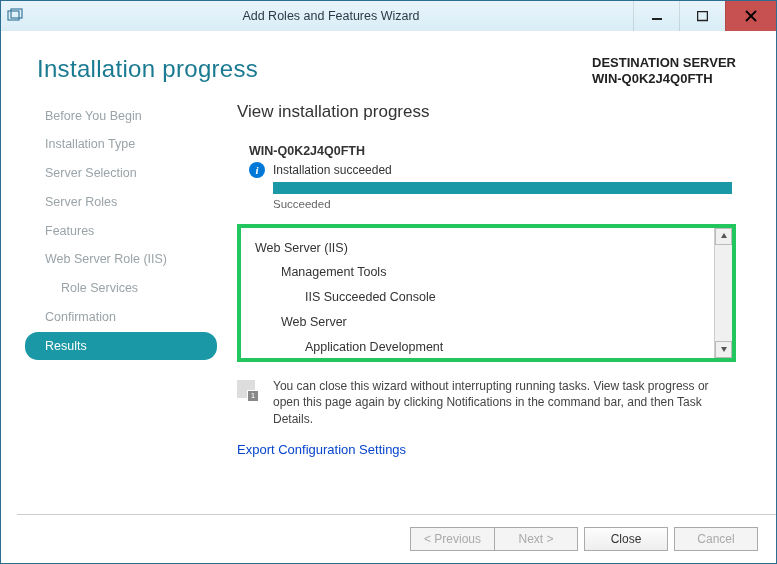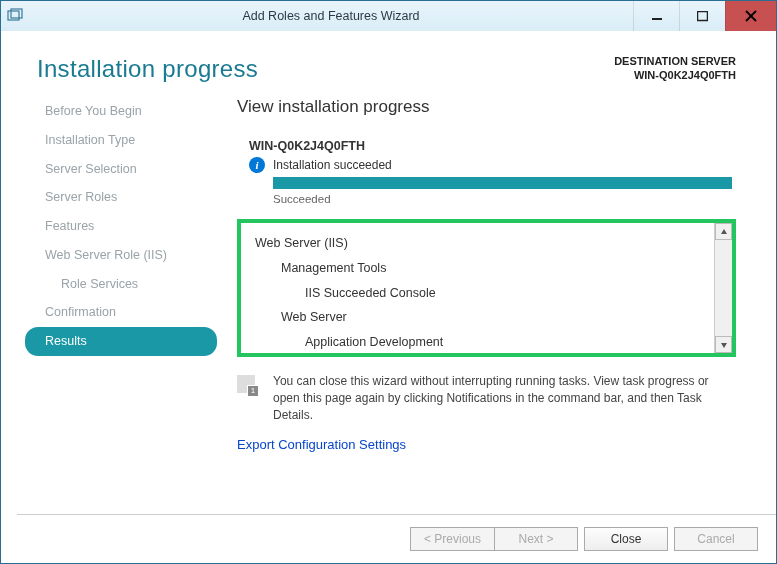--- a/index.html
+++ b/index.html
@@ -9,21 +9,21 @@
   .titlebar .icon{width:28px;display:flex;align-items:center;justify-content:center;}
   .titlebar .title{flex:1;text-align:center;font-size:12.5px;color:#2b3a44;}
   .win-controls{display:flex;height:100%;}
   .win-btn{width:45px;display:flex;align-items:center;justify-content:center;border-left:1px solid rgba(0,0,0,0.1);font-family:Arial;}
   .win-btn.close{background:#c75050;color:#000;width:50px;}
   .win-btn svg{display:block;}
   
   .body{position:absolute;top:30px;left:0;right:0;bottom:0;background:#fff;padding:0;}
   .hdr-row{display:flex;align-items:flex-start;padding:24px 40px 8px 36px;}
   .page-title{font-size:24px;font-weight:300;color:#1a7a92;letter-spacing:0.3px;}
-  .dest{margin-left:auto;text-align:right;font-size:11px;color:#222;line-height:1.25;}
+  .dest{margin-left:auto;font-size:13px;color:#222;line-height:1.25;}
   .dest .lbl{font-weight:bold;}
   .dest .srv{font-weight:bold;}
   
   .main{display:flex;padding:6px 0 0 0;}
   .sidebar{width:212px;padding-left:36px;box-sizing:border-box;}
   .sidebar .step{padding:5px 0 5px 8px;font-size:12.5px;color:#9aa3a8;cursor:default;line-height:1.5;}
   .sidebar .step.sub{padding-left:24px;}
   .sidebar .step.active{background:#1a98a6;color:#fff;margin-left:-12px;padding-left:20px;margin-right:-4px;border-radius:13px;}
   .content{flex:1;padding:0 40px 0 24px;}
   .section-title{font-size:17px;color:#333;font-weight:400;margin-bottom:22px;}

